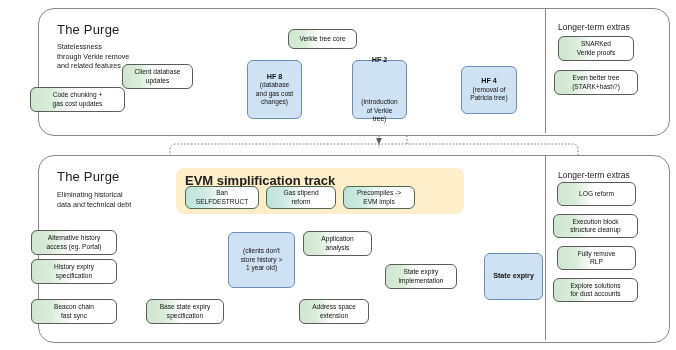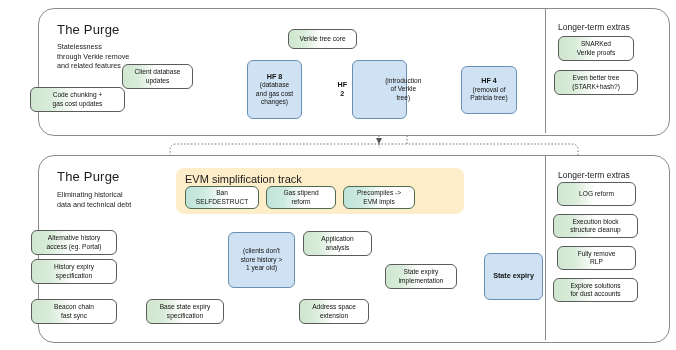--- a/index.html
+++ b/index.html
@@ -24,21 +24,21 @@
     font-size:6.6px;line-height:8.2px;color:#111;}
   
   .blue{border:1px solid #6a8fb5;background:#cfe2f3;font-size:6.6px;line-height:8.4px;color:#111;}
   .blue b{font-size:7.2px;}
   
   .teal{border:1px solid #4f6b4f;
     background:linear-gradient(to right,#bfe3d8 0%,#cdeae1 25%,#ffffff 55%,#ffffff 100%);
     font-size:6.6px;line-height:8.3px;color:#111;}
 
   .track{position:absolute;background:#fdeec9;border-radius:8px;}
-  .track-label{position:absolute;font-size:11px;color:#202020;}
+  .track-label{position:absolute;font-size:13px;color:#202020;font-weight:bold;}
 </style>
 </head>
 <body>
 
 <div id="canvas">
 
   <svg class="wires" viewBox="0 0 676 350">
     <defs>
       <marker id="ah" markerWidth="7" markerHeight="7" refX="6" refY="3" orient="auto">
         <path d="M0,0 L6,3 L0,6 z" fill="#222"></path>
@@ -113,21 +113,21 @@
     <span style="white-space:pre-line;">Verkle tree core</span>
     </div>
 
   <div class="node blue" style="left:247px;top:60px;width:55px;height:59px;flex-direction:column;">
     <span><b>HF 8</b></span>
     <span style="white-space:pre-line;">(database
 and gas cost
 changes)</span>
     </div>
 
-  <div class="node blue" style="left:352px;top:60px;width:55px;height:59px;flex-direction:row;gap:34px;">
+  <div class="node blue" style="left:352px;top:60px;width:55px;height:59px;flex-direction:column;gap:34px;">
     <span><b>HF 2</b></span>
     <span style="white-space:pre-line;">(introduction
 of Verkle
 tree)</span>
     </div>
 
   <div class="node blue" style="left:461px;top:66px;width:56px;height:48px;flex-direction:column;">
     <span><b>HF 4</b></span>
     <span style="white-space:pre-line;">(removal of
 Patricia tree)</span>

